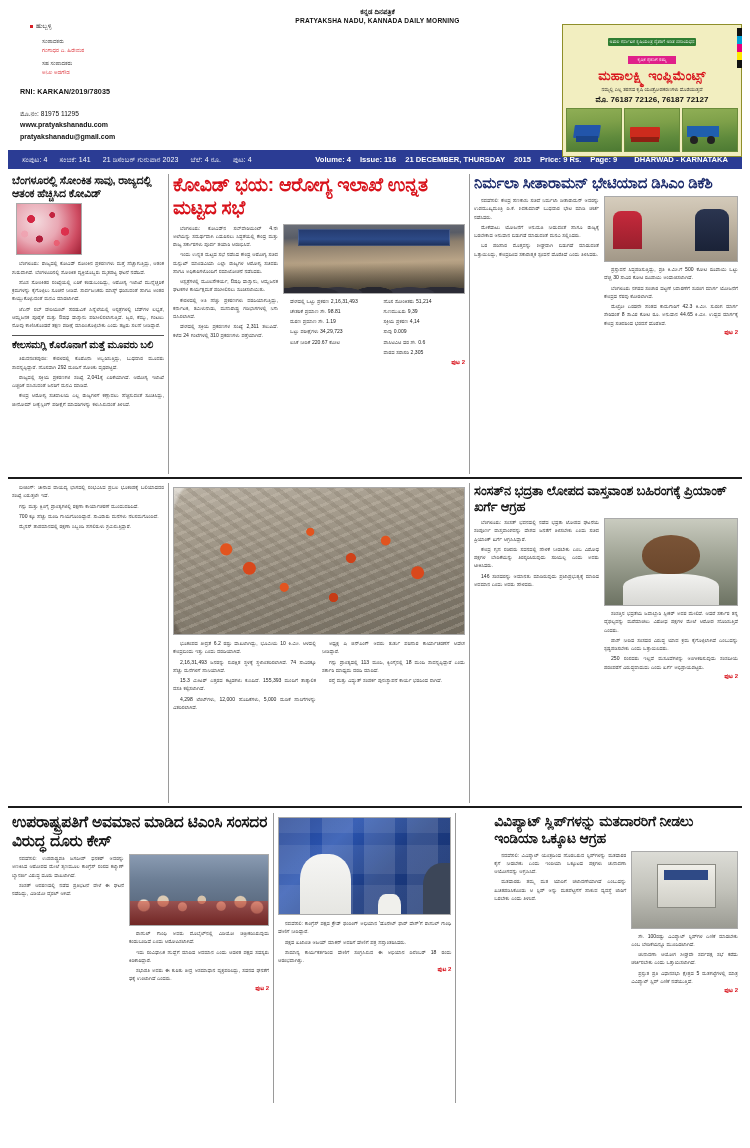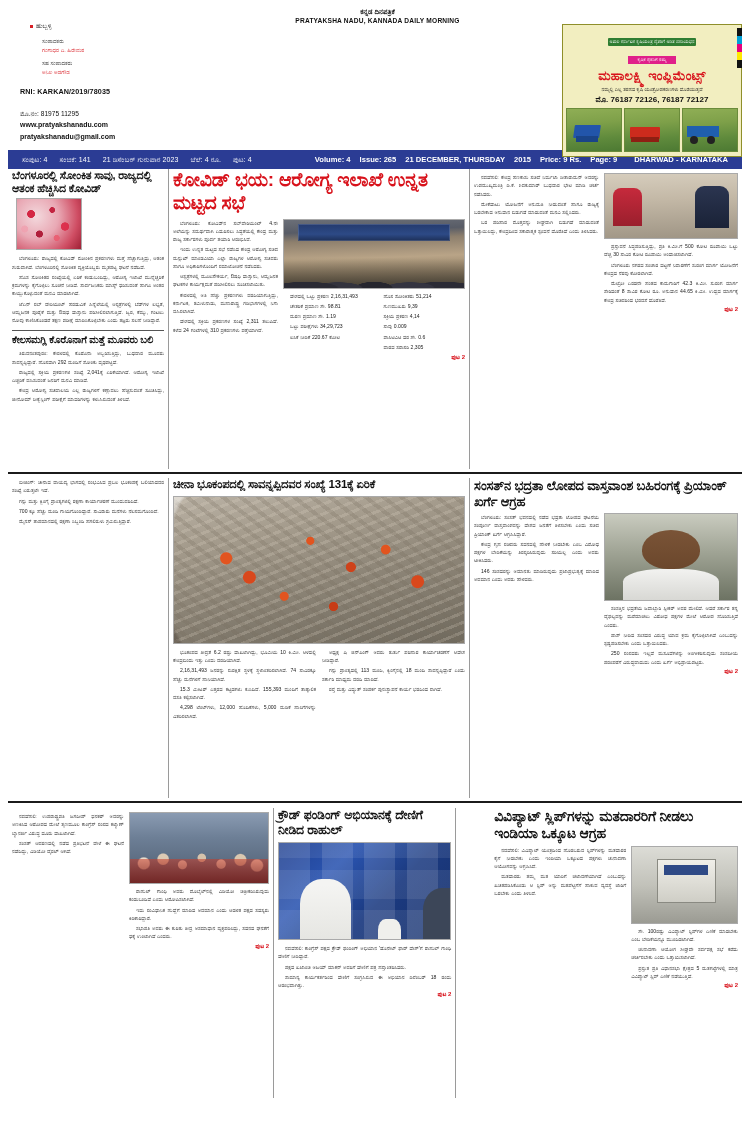--- a/index.html
+++ b/index.html
@@ -274,30 +274,30 @@
 
   <div class="infobar">
     <span class="ib-ka">ಸಂಪುಟ: 4</span>
     <span class="ib-ka" style="margin-left:12px">ಸಂಚಿಕೆ: 141</span>
     <span class="ib-ka" style="margin-left:12px">21 ಡಿಸೆಂಬರ್ ಗುರುವಾರ 2023</span>
     <span class="ib-ka" style="margin-left:12px">ಬೆಲೆ: 4 ರೂ.</span>
     <span class="ib-ka" style="margin-left:12px">ಪುಟ: 4</span>
     <span class="ib-spacer"></span>
     <div class="ib-en">
       <span>Volume: 4</span>
-      <span>Issue: 265</span>
+      <span>Issue: 116</span>
       <span>21 DECEMBER, THURSDAY</span>
       <span>2015</span>
       <span>Price: 9 Rs.</span>
       <span>Page: 9</span>
       <span style="margin-left:8px">DHARWAD - KARNATAKA</span>
     </div>
   </div>
 
-  <div class="sec" style="height:300px;">
+  <div class="sec" style="margin-top:5px; height:300px;">
 
     <div class="col" style="width:160px; display:flex; flex-direction:column;">
       <div class="kn-head blk" style="font-size:11px;">ಬೆಂಗಳೂರಲ್ಲಿ ಸೋಂಕಿತ ಸಾವು, ರಾಜ್ಯದಲ್ಲಿ ಆತಂಕ ಹೆಚ್ಚಿಸಿದ ಕೋವಿಡ್</div>
       <div class="photo ph-virus" style="width:66px;height:52px;float:right;margin:3px 0 2px 4px;"></div>
       <div class="body-col" style="margin-top:2px;">
         <p>ಬೆಂಗಳೂರು: ರಾಜ್ಯದಲ್ಲಿ ಕೋವಿಡ್ ಸೋಂಕಿನ ಪ್ರಕರಣಗಳು ಮತ್ತೆ ಹೆಚ್ಚಾಗುತ್ತಿದ್ದು, ಆತಂಕ ಶುರುವಾಗಿದೆ. ಬೆಂಗಳೂರಿನಲ್ಲಿ ಸೋಂಕಿತ ವ್ಯಕ್ತಿಯೊಬ್ಬರು ಮೃತಪಟ್ಟ ಘಟನೆ ನಡೆದಿದೆ.</p>
         <p>ಹೊಸ ಸೋಂಕಿತರ ಸಂಖ್ಯೆಯಲ್ಲಿ ಏರಿಕೆ ಕಂಡುಬಂದಿದ್ದು, ಆರೋಗ್ಯ ಇಲಾಖೆ ಮುನ್ನೆಚ್ಚರಿಕೆ ಕ್ರಮಗಳನ್ನು ಕೈಗೊಳ್ಳಲು ಸೂಚನೆ ನೀಡಿದೆ. ಸಾರ್ವಜನಿಕರು ಮಾಸ್ಕ್ ಧರಿಸುವಂತೆ ಹಾಗೂ ಅಂತರ ಕಾಯ್ದುಕೊಳ್ಳುವಂತೆ ಮನವಿ ಮಾಡಲಾಗಿದೆ.</p>
         <p>ಜೆಎನ್ ಸಬ್ ವೇರಿಯಂಟ್ ಹರಡುವಿಕೆ ಹಿನ್ನೆಲೆಯಲ್ಲಿ ಆಸ್ಪತ್ರೆಗಳಲ್ಲಿ ಬೆಡ್‌ಗಳ ಲಭ್ಯತೆ, ಆಮ್ಲಜನಕ ಪೂರೈಕೆ ಮತ್ತು ಔಷಧ ದಾಸ್ತಾನು ಪರಿಶೀಲಿಸಲಾಗುತ್ತಿದೆ. ಜ್ವರ, ಕೆಮ್ಮು, ಗಂಟಲು ನೋವು ಕಾಣಿಸಿಕೊಂಡರೆ ತಕ್ಷಣ ಪರೀಕ್ಷೆ ಮಾಡಿಸಿಕೊಳ್ಳಬೇಕು ಎಂದು ತಜ್ಞರು ಸಲಹೆ ನೀಡಿದ್ದಾರೆ.</p>
       </div>
       <div class="hr-thin" style="margin:4px 0 3px"></div>
@@ -341,20 +341,21 @@
             </div>
           </div>
           <div class="cont">ಪುಟ 2</div>
         </div>
       </div>
     </div>
 
     <div class="vline"></div>
 
     <div class="col" style="width:272px;">
+      <div class="kn-head" style="font-size:15px;">ನಿರ್ಮಲಾ ಸೀತಾರಾಮನ್ ಭೇಟಿಯಾದ ಡಿಸಿಎಂ ಡಿಕೆಶಿ</div>
       <div style="display:flex; gap:5px; margin-top:4px;">
         <div class="body-col" style="width:125px;">
           <p>ನವದೆಹಲಿ: ಕೇಂದ್ರ ಹಣಕಾಸು ಸಚಿವೆ ನಿರ್ಮಲಾ ಸೀತಾರಾಮನ್ ಅವರನ್ನು ಉಪಮುಖ್ಯಮಂತ್ರಿ ಡಿ.ಕೆ. ಶಿವಕುಮಾರ್ ಬುಧವಾರ ಭೇಟಿ ಮಾಡಿ ಚರ್ಚೆ ನಡೆಸಿದರು.</p>
           <p>ಮೇಕೆದಾಟು ಯೋಜನೆಗೆ ಅನುಮತಿ ನೀಡುವಂತೆ ಹಾಗೂ ರಾಜ್ಯಕ್ಕೆ ಬರಬೇಕಾದ ಅನುದಾನ ಬಿಡುಗಡೆ ಮಾಡುವಂತೆ ಮನವಿ ಸಲ್ಲಿಸಿದರು.</p>
           <p>ಬರ ಪರಿಹಾರ ಮೊತ್ತವನ್ನು ಶೀಘ್ರವಾಗಿ ಬಿಡುಗಡೆ ಮಾಡುವಂತೆ ಒತ್ತಾಯಿಸಿದ್ದು, ಕೇಂದ್ರದಿಂದ ಸಕಾರಾತ್ಮಕ ಸ್ಪಂದನೆ ದೊರೆತಿದೆ ಎಂದು ತಿಳಿಸಿದರು.</p>
         </div>
         <div style="flex:1;">
           <div class="photo ph-sit" style="width:100%;height:66px;"></div>
           <div class="body-col" style="margin-top:3px;">
             <p>ಪ್ರಸ್ತಾವನೆ ಸಿದ್ಧಪಡಿಸುತ್ತಿದ್ದು, ಪ್ರತಿ ಕಿ.ಮೀ.ಗೆ 500 ಕೋಟಿ ರೂಪಾಯಿ ಒಟ್ಟು ವೆಚ್ಚ 30 ಸಾವಿರ ಕೋಟಿ ರೂಪಾಯಿ ಅಂದಾಜಿಸಲಾಗಿದೆ.</p>
@@ -376,21 +377,20 @@
         <p>ಬೀಜಿಂಗ್: ಚೀನಾದ ವಾಯವ್ಯ ಭಾಗದಲ್ಲಿ ಸಂಭವಿಸಿದ ಪ್ರಬಲ ಭೂಕಂಪಕ್ಕೆ ಬಲಿಯಾದವರ ಸಂಖ್ಯೆ ಏರುತ್ತಲೇ ಇದೆ.</p>
         <p>ಗನ್ಸು ಮತ್ತು ಕ್ವಿಂಗೈ ಪ್ರಾಂತ್ಯಗಳಲ್ಲಿ ರಕ್ಷಣಾ ಕಾರ್ಯಾಚರಣೆ ಮುಂದುವರಿದಿದೆ.</p>
         <p>700 ಕ್ಕೂ ಹೆಚ್ಚು ಮಂದಿ ಗಾಯಗೊಂಡಿದ್ದಾರೆ. ಸಾವಿರಾರು ಮನೆಗಳು ನೆಲಸಮಗೊಂಡಿವೆ.</p>
         <p>ಮೈನಸ್ ತಾಪಮಾನದಲ್ಲಿ ರಕ್ಷಣಾ ಸಿಬ್ಬಂದಿ ಹಗಲಿರುಳು ಶ್ರಮಿಸುತ್ತಿದ್ದಾರೆ.</p>
       </div>
     </div>
 
     <div class="vline"></div>
 
     <div class="col" style="width:300px;">
-      <div class="kn-head blk" style="font-size:11.5px;">ಚೀನಾ ಭೂಕಂಪದಲ್ಲಿ ಸಾವನ್ನಪ್ಪಿದವರ ಸಂಖ್ಯೆ 131ಕ್ಕೆ ಏರಿಕೆ</div>
       <div class="photo ph-quake" style="width:100%;height:148px;margin-top:4px;"></div>
       <div style="display:flex; gap:6px; margin-top:4px;">
         <div class="body-col" style="flex:1;">
           <p>ಭೂಕಂಪದ ತೀವ್ರತೆ 6.2 ರಷ್ಟು ದಾಖಲಾಗಿದ್ದು, ಭೂಮಿಯ 10 ಕಿ.ಮೀ. ಆಳದಲ್ಲಿ ಕೇಂದ್ರಬಿಂದು ಇತ್ತು ಎಂದು ವರದಿಯಾಗಿದೆ.</p>
           <p>2,16,31,493 ಜನರನ್ನು ಸುರಕ್ಷಿತ ಸ್ಥಳಕ್ಕೆ ಸ್ಥಳಾಂತರಿಸಲಾಗಿದೆ. 74 ಸಾವಿರಕ್ಕೂ ಹೆಚ್ಚು ಮನೆಗಳಿಗೆ ಹಾನಿಯಾಗಿದೆ.</p>
           <p>15.3 ಮೀಟರ್ ಎತ್ತರದ ಕಟ್ಟಡಗಳು ಕುಸಿದಿವೆ. 155,393 ಮಂದಿಗೆ ತಾತ್ಕಾಲಿಕ ವಸತಿ ಕಲ್ಪಿಸಲಾಗಿದೆ.</p>
           <p>4,298 ಟೆಂಟ್‌ಗಳು, 12,000 ಹೊದಿಕೆಗಳು, 5,000 ಮಡಿಕೆ ಹಾಸಿಗೆಗಳನ್ನು ವಿತರಿಸಲಾಗಿದೆ.</p>
         </div>
         <div class="body-col" style="flex:1;">
           <p>ಅಧ್ಯಕ್ಷ ಷಿ ಜಿನ್‌ಪಿಂಗ್ ಅವರು ತುರ್ತು ಪರಿಹಾರ ಕಾರ್ಯಾಚರಣೆಗೆ ಆದೇಶ ನೀಡಿದ್ದಾರೆ.</p>
@@ -421,41 +421,41 @@
         </div>
       </div>
     </div>
   </div>
 
   <div class="hr-thick"></div>
 
   <div class="sec" style="margin-top:5px; height:290px;">
 
     <div class="col" style="width:278px;">
+      <div class="kn-head blk" style="font-size:15.5px;">ಉಪರಾಷ್ಟ್ರಪತಿಗೆ ಅವಮಾನ ಮಾಡಿದ ಟಿಎಂಸಿ ಸಂಸದರ ವಿರುದ್ಧ ದೂರು ಕೇಸ್</div>
       <div style="display:flex; gap:5px; margin-top:4px;">
         <div class="body-col" style="width:112px;">
           <p>ನವದೆಹಲಿ: ಉಪರಾಷ್ಟ್ರಪತಿ ಜಗದೀಪ್ ಧನಕರ್ ಅವರನ್ನು ಅಣಕಿಸಿದ ಆರೋಪದ ಮೇಲೆ ತೃಣಮೂಲ ಕಾಂಗ್ರೆಸ್ ಸಂಸದ ಕಲ್ಯಾಣ್ ಬ್ಯಾನರ್ಜಿ ವಿರುದ್ಧ ದೂರು ದಾಖಲಾಗಿದೆ.</p>
           <p>ಸಂಸತ್ ಆವರಣದಲ್ಲಿ ನಡೆದ ಪ್ರತಿಭಟನೆ ವೇಳೆ ಈ ಘಟನೆ ನಡೆದಿದ್ದು, ವಿಡಿಯೋ ವೈರಲ್ ಆಗಿದೆ.</p>
         </div>
         <div style="flex:1;">
           <div class="photo ph-crowd" style="width:100%;height:72px;"></div>
           <div class="body-col" style="margin-top:3px;">
             <p>ರಾಹುಲ್ ಗಾಂಧಿ ಅವರು ಮೊಬೈಲ್‌ನಲ್ಲಿ ವಿಡಿಯೋ ಚಿತ್ರೀಕರಿಸಿರುವುದು ಕಂಡುಬಂದಿದೆ ಎಂದು ಆರೋಪಿಸಲಾಗಿದೆ.</p>
             <p>ಇದು ಸಂವಿಧಾನಿಕ ಹುದ್ದೆಗೆ ಮಾಡಿದ ಅವಮಾನ ಎಂದು ಆಡಳಿತ ಪಕ್ಷದ ಸದಸ್ಯರು ಕಿಡಿಕಾರಿದ್ದಾರೆ.</p>
             <p>ಸಭಾಪತಿ ಅವರು ಈ ಕುರಿತು ತೀವ್ರ ಅಸಮಾಧಾನ ವ್ಯಕ್ತಪಡಿಸಿದ್ದು, ಸದನದ ಘನತೆಗೆ ಧಕ್ಕೆ ಉಂಟಾಗಿದೆ ಎಂದರು.</p>
           </div>
           <div class="cont">ಪುಟ 2</div>
         </div>
       </div>
     </div>
 
     <div class="vline"></div>
 
     <div class="col" style="width:190px;">
-      <div class="kn-head blk" style="font-size:12.5px;">ಕ್ರೌಡ್ ಫಂಡಿಂಗ್ ಅಭಿಯಾನಕ್ಕೆ ದೇಣಿಗೆ ನೀಡಿದ ರಾಹುಲ್</div>
       <div class="photo ph-rahul" style="width:100%;height:98px;margin-top:4px;"></div>
       <div class="body-col" style="margin-top:4px;">
         <p>ನವದೆಹಲಿ: ಕಾಂಗ್ರೆಸ್ ಪಕ್ಷದ ಕ್ರೌಡ್ ಫಂಡಿಂಗ್ ಅಭಿಯಾನ 'ಡೊನೇಟ್ ಫಾರ್ ದೇಶ್'ಗೆ ರಾಹುಲ್ ಗಾಂಧಿ ದೇಣಿಗೆ ನೀಡಿದ್ದಾರೆ.</p>
         <p>ಪಕ್ಷದ ಖಜಾಂಚಿ ಅಜಯ್ ಮಾಕನ್ ಅವರಿಗೆ ದೇಣಿಗೆ ಪತ್ರ ಹಸ್ತಾಂತರಿಸಿದರು.</p>
         <p>ಸಾಮಾನ್ಯ ಕಾರ್ಯಕರ್ತರಿಂದ ದೇಣಿಗೆ ಸಂಗ್ರಹಿಸುವ ಈ ಅಭಿಯಾನ ಡಿಸೆಂಬರ್ 18 ರಂದು ಆರಂಭವಾಗಿತ್ತು.</p>
       </div>
       <div class="cont">ಪುಟ 2</div>
     </div>
 
     <div class="vline"></div>

